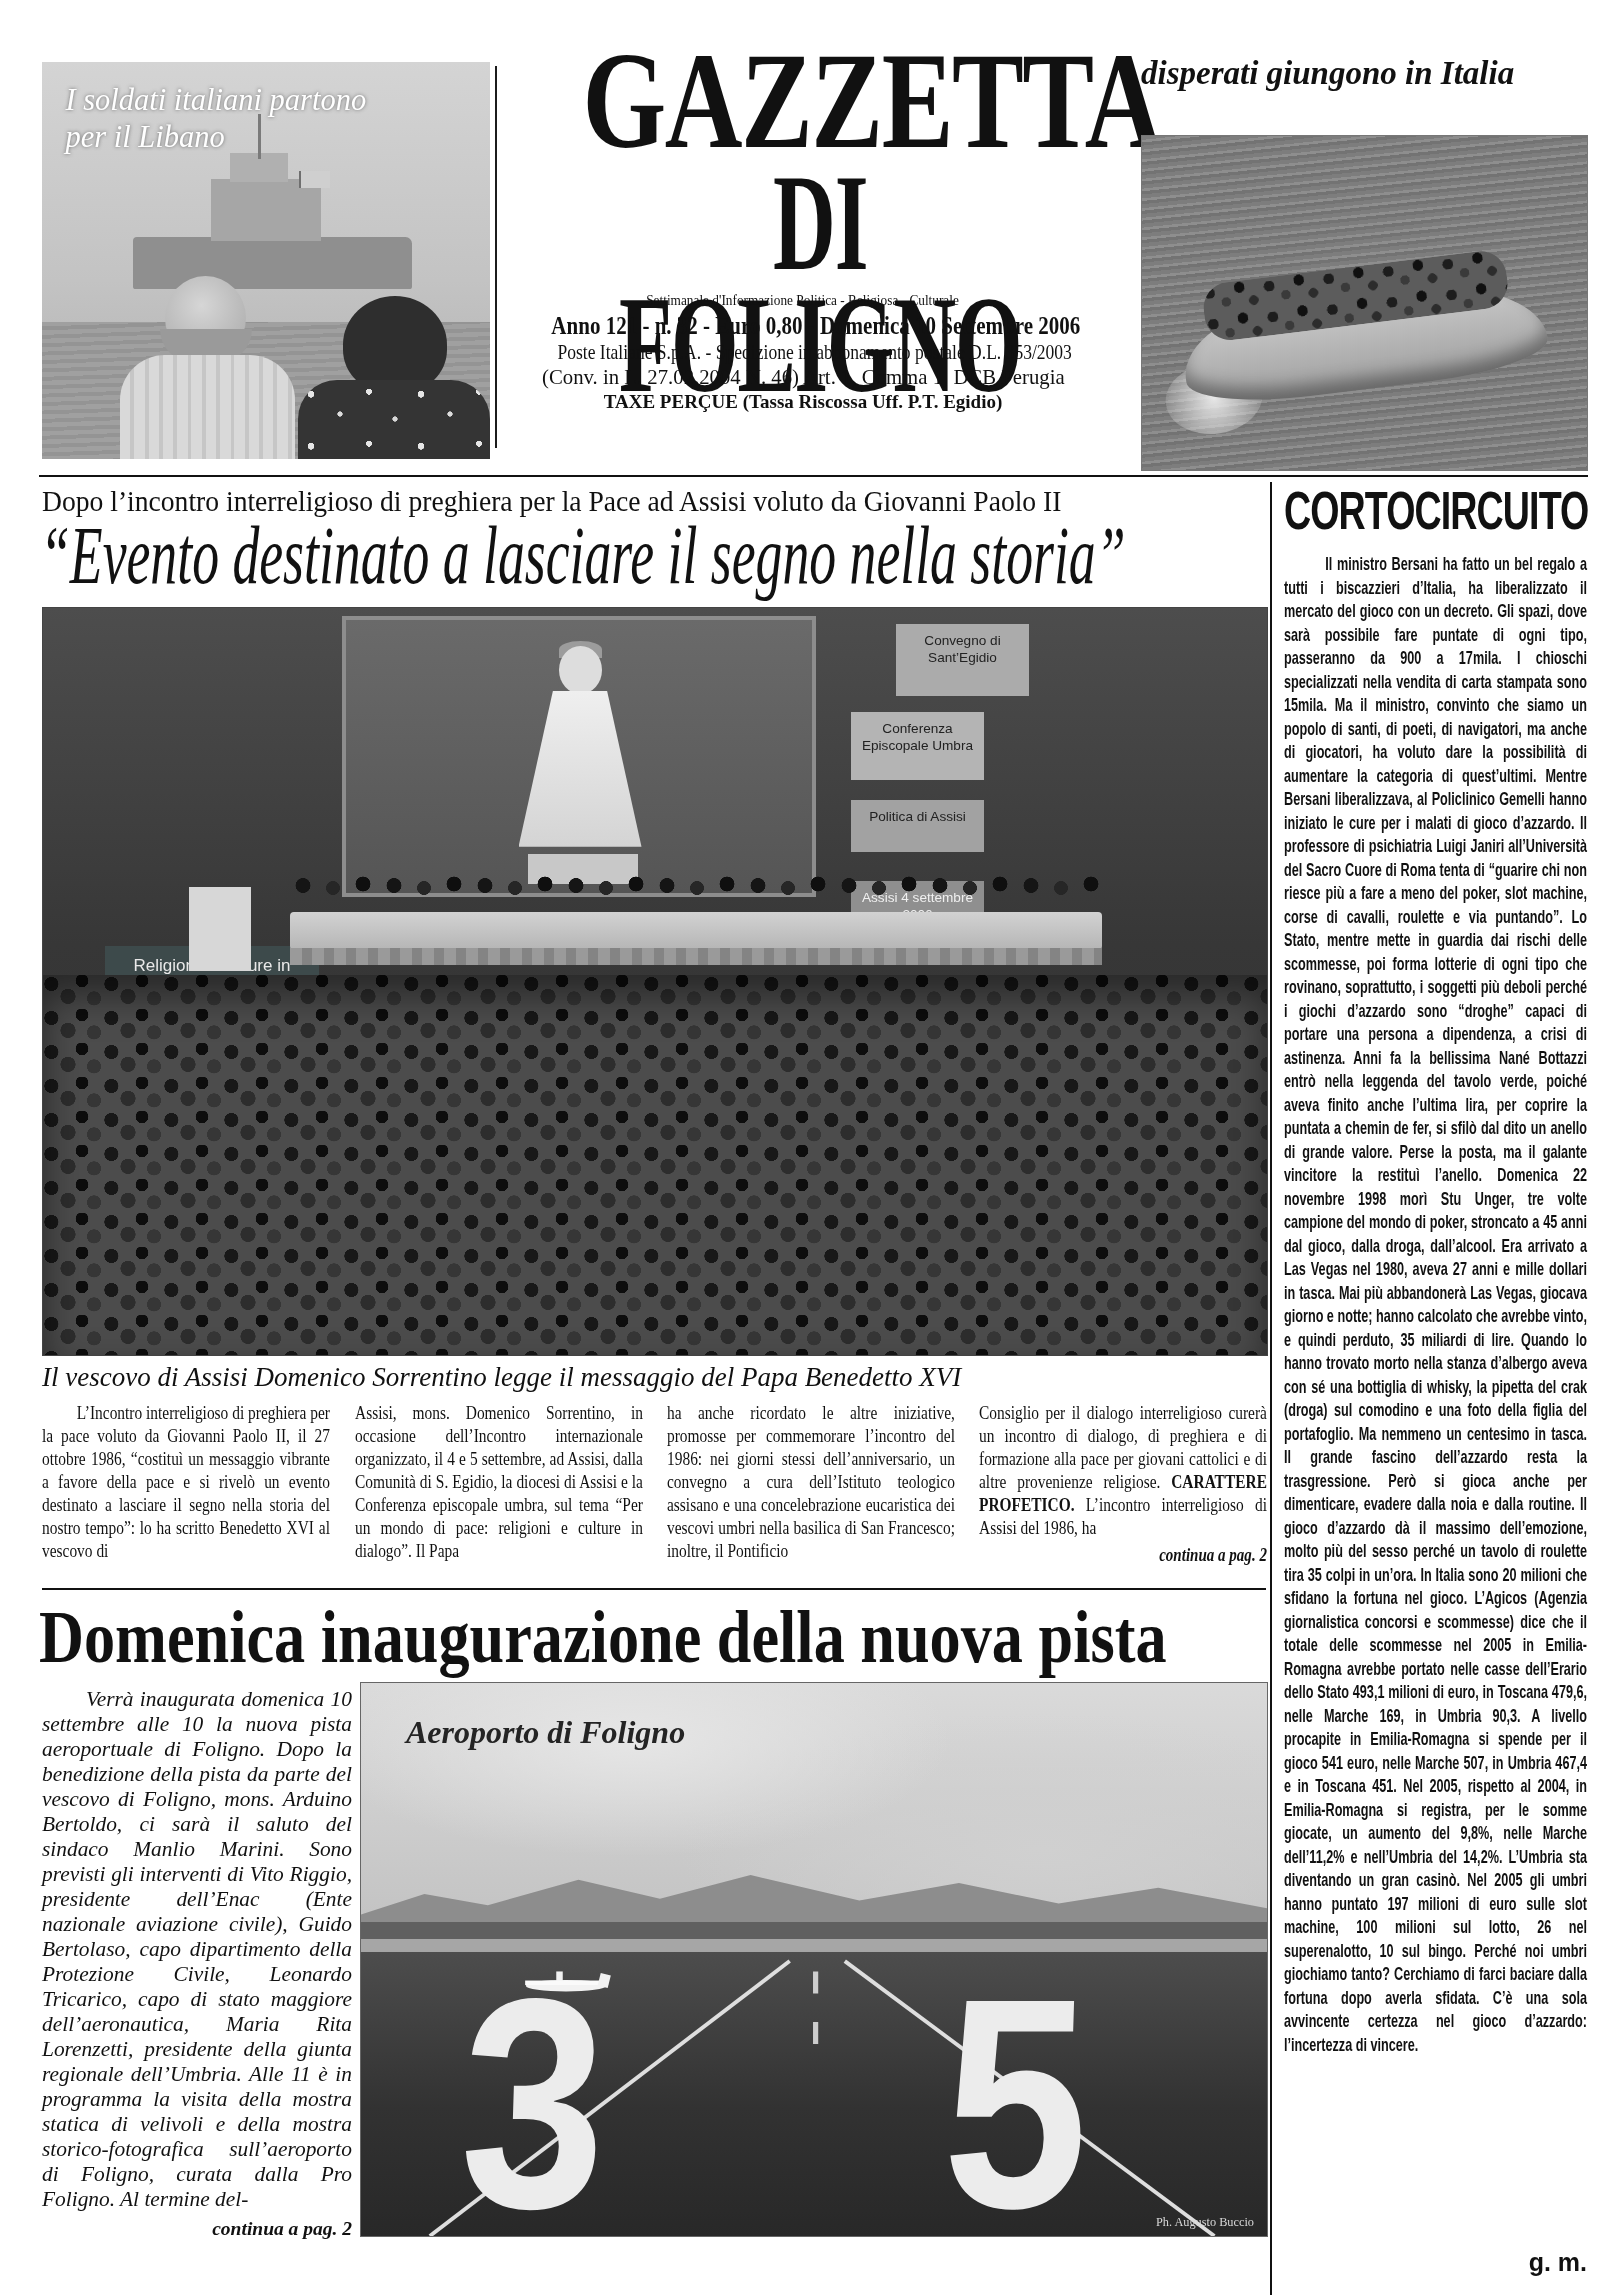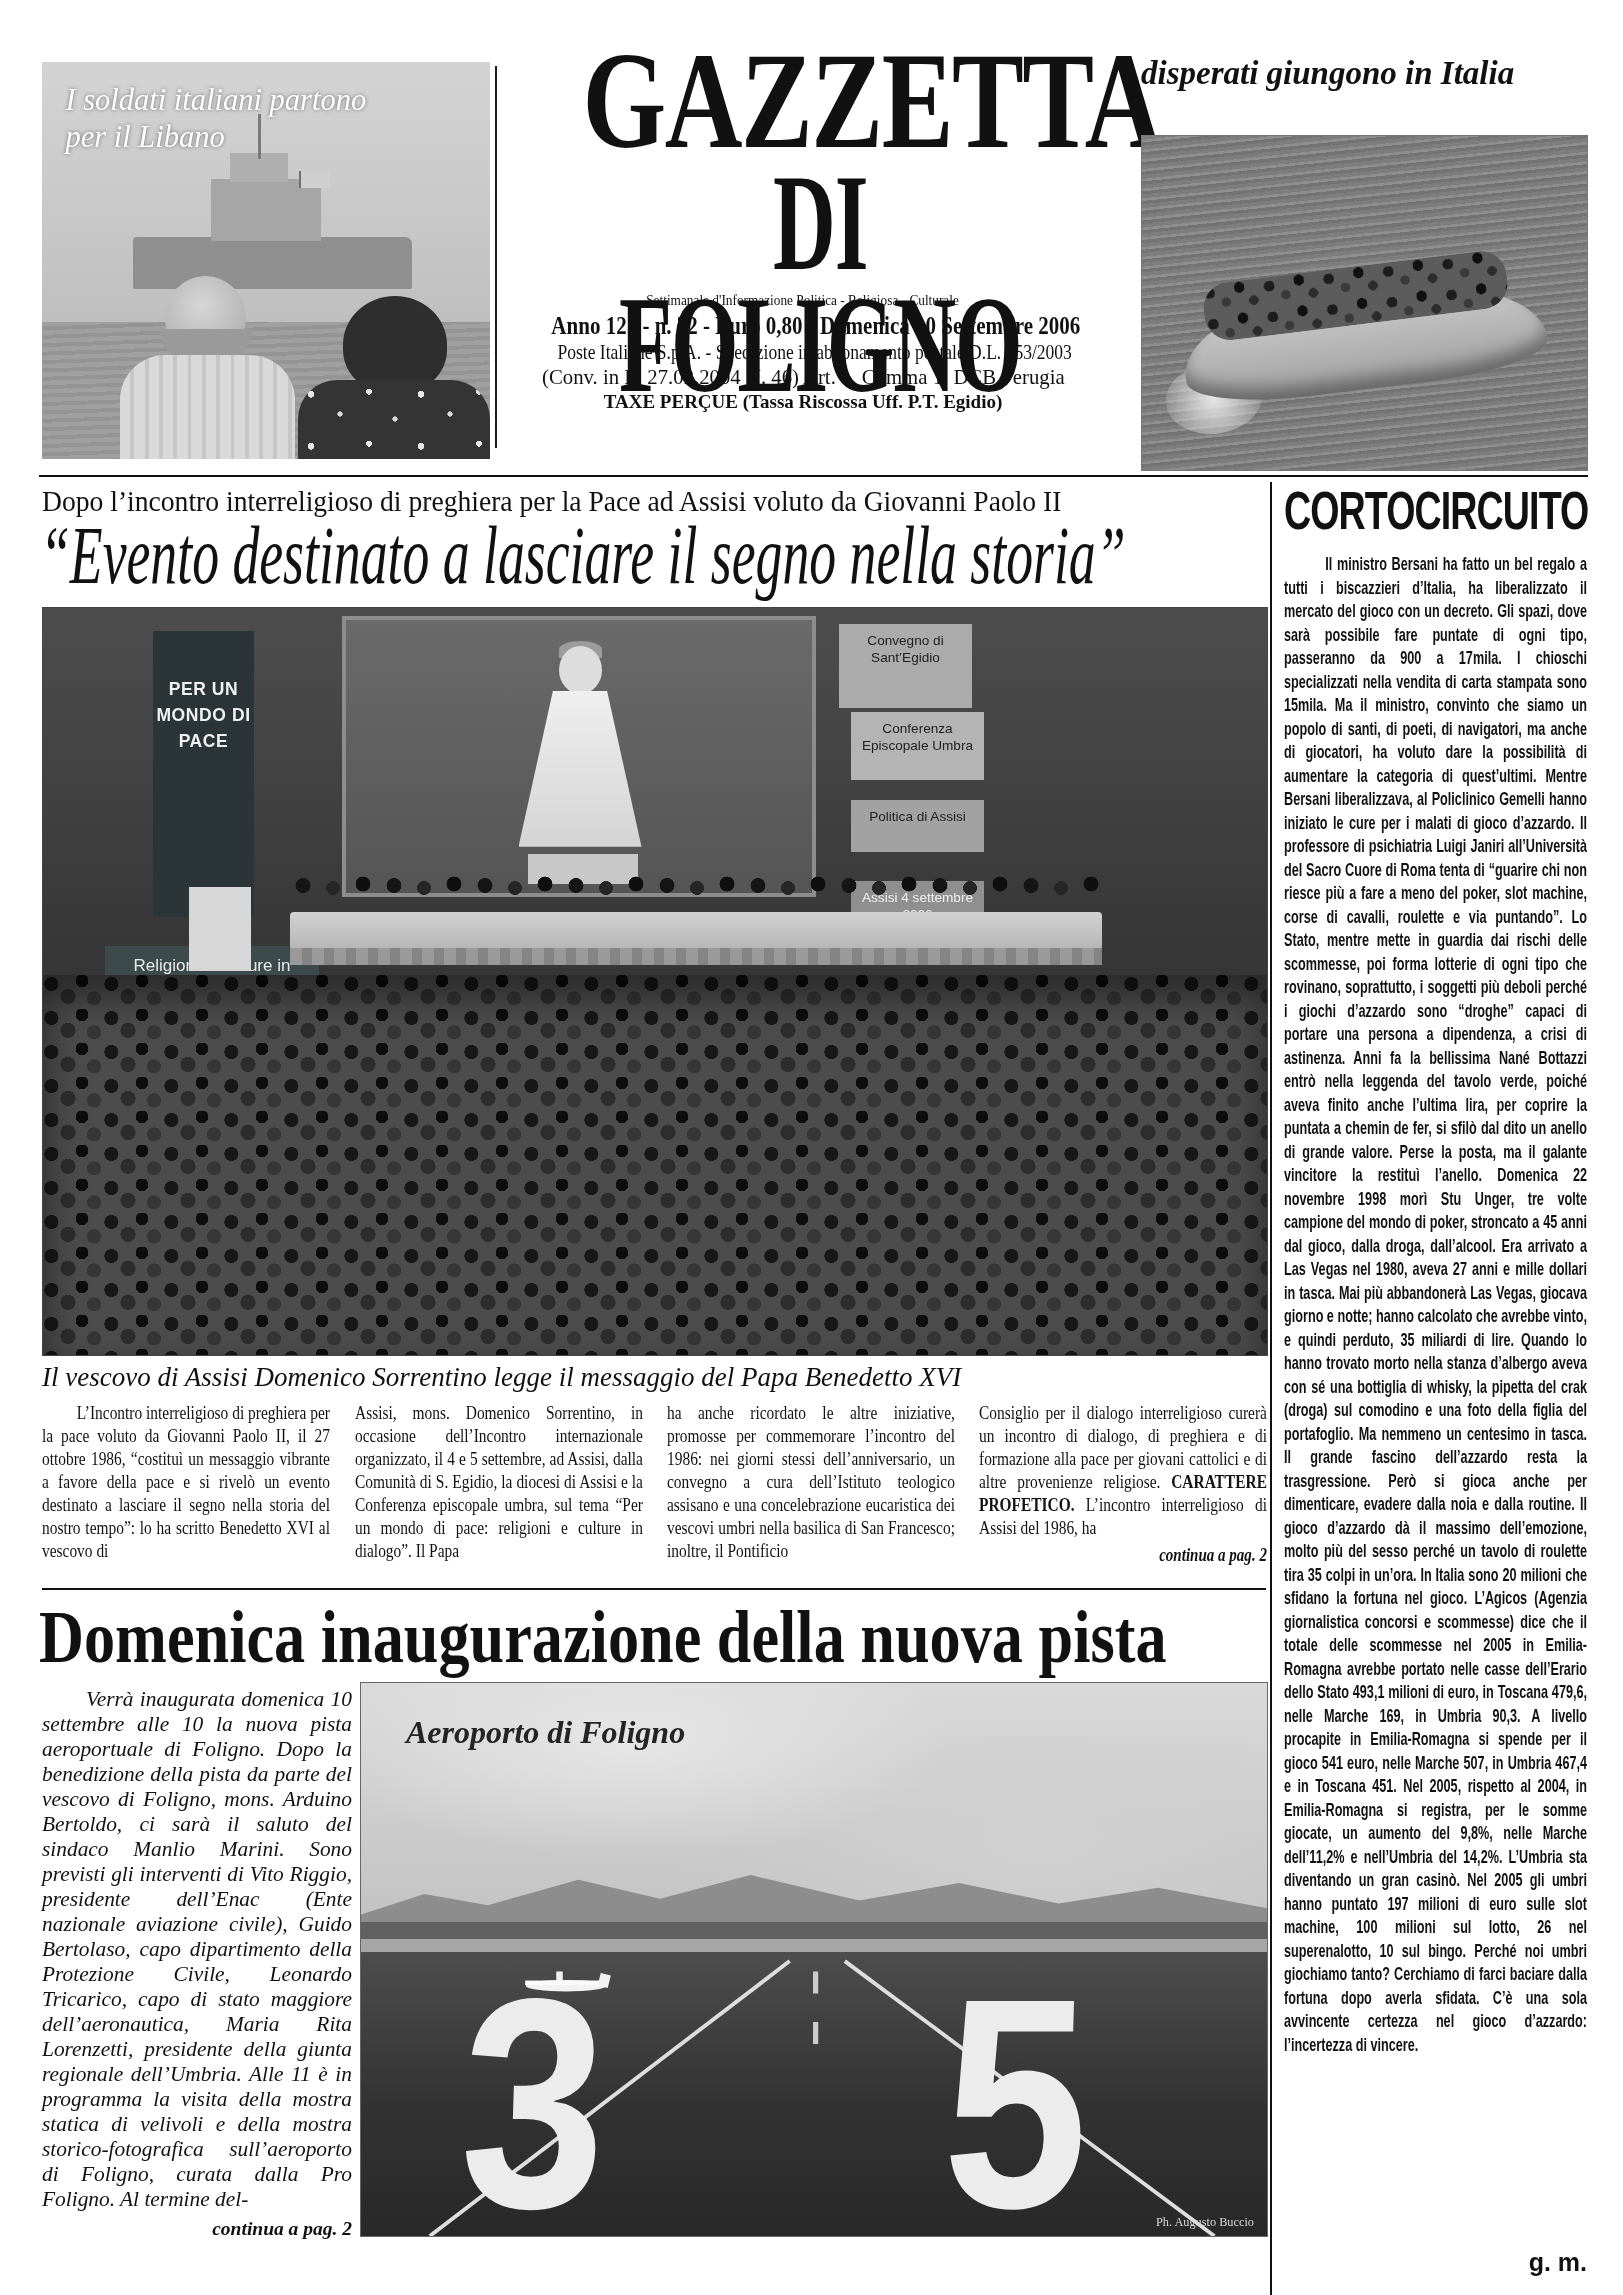--- a/index.html
+++ b/index.html
@@ -82,21 +82,21 @@
   .pm-screen{left:299px;top:7.8px;width:474px;height:281px;background:linear-gradient(#6a6a6a,#555);
     border:4.5px solid #8d8d8d;box-sizing:border-box;}
   .pm-bishop{left:166px;top:26px;width:136px;height:221px;}
   .pm-bishop-head{left:47px;top:0;width:43px;height:48px;background:#ddd;border-radius:50%;}
   .pm-bishop-cap{left:47px;top:-5.2px;width:43px;height:17px;background:#b9435a00;border-radius:50% 50% 0 0;background:#9c9c9c;}
   .pm-bishop-body{left:6.5px;top:45px;width:123px;height:156px;background:linear-gradient(#efefef,#d4d4d4);
     clip-path:polygon(28% 0,72% 0,100% 100%,0 100%);}
   .pm-lectern{left:182px;top:234px;width:110px;height:30px;background:#c8c8c8;}
   .pm-panel{background:#ababab;color:#222;font-family:"Liberation Sans",sans-serif;text-align:center;
     font-size:13.6px;line-height:17px;padding:7.8px 5.2px;box-sizing:border-box;}
-  .pm-p1{left:796px;top:16px;width:133px;height:84px;}
+  .pm-p1{left:853px;top:16px;width:133px;height:72px;}
   .pm-p2{left:808px;top:104px;width:133px;height:68px;background:#b4b4b4;}
   .pm-p3{left:808px;top:192px;width:133px;height:52px;background:#a2a2a2;}
   .pm-p4{left:808px;top:273px;width:133px;height:56px;background:#8f8f8f;color:#f0f0f0;}
   .pm-heads-row{left:247px;top:258px;width:812px;height:48px;
     background:radial-gradient(circle 9px at 13px 19.5px,#151515 80%,transparent 85%),
                radial-gradient(circle 8.4px at 43px 22px,#262626 80%,transparent 85%),
                radial-gradient(circle 9px at 73px 18px,#0f0f0f 80%,transparent 85%);
     background-size:91px 48px;}
   .pm-table{left:247px;top:304px;width:812px;height:38px;background:linear-gradient(#d2d2d2,#b5b5b5);border-radius:3.9px;}
   .pm-flowers{left:247px;top:340px;width:812px;height:17px;background:repeating-linear-gradient(90deg,#9a9a9a 0 11.7px,#848484 11.7px 22px);}
@@ -200,21 +200,20 @@
       <div class="abs boat-crowd"></div>
     </div>
   </div>
 
   <div class="abs hrule" style="left:39px;top:475px;width:1549px;height:1.9px;"></div>
 
   <div class="abs lead-kicker">Dopo l’incontro interreligioso di preghiera per la Pace ad Assisi voluto da Giovanni Paolo II</div>
   <div class="abs lead-headline">“Evento destinato a lasciare il segno nella storia”</div>
 
   <div class="abs photo photo-main">
-    <div class="abs pm-banner">PER UN MONDO DI PACE</div>
     <div class="abs pm-banner-sub">Religioni e Culture in dialogo</div>
     <div class="abs pm-screen">
       <div class="abs pm-bishop">
         <div class="abs pm-bishop-cap"></div>
         <div class="abs pm-bishop-head"></div>
         <div class="abs pm-bishop-body"></div>
       </div>
       <div class="abs pm-lectern"></div>
     </div>
     <div class="abs pm-panel pm-p1">Convegno di Sant’Egidio</div>

